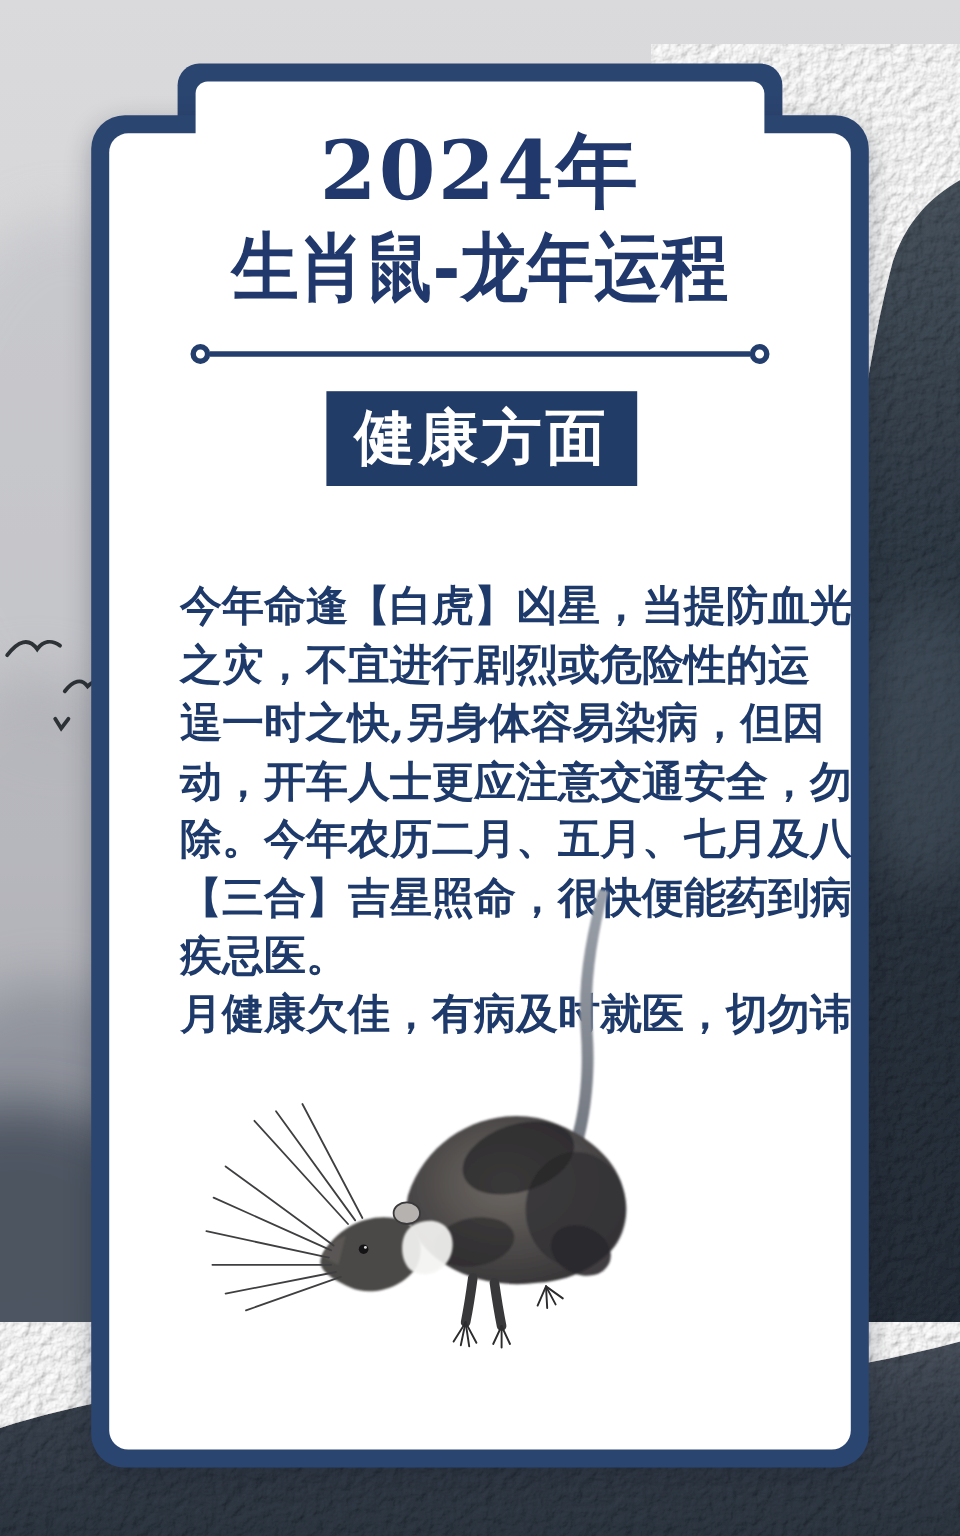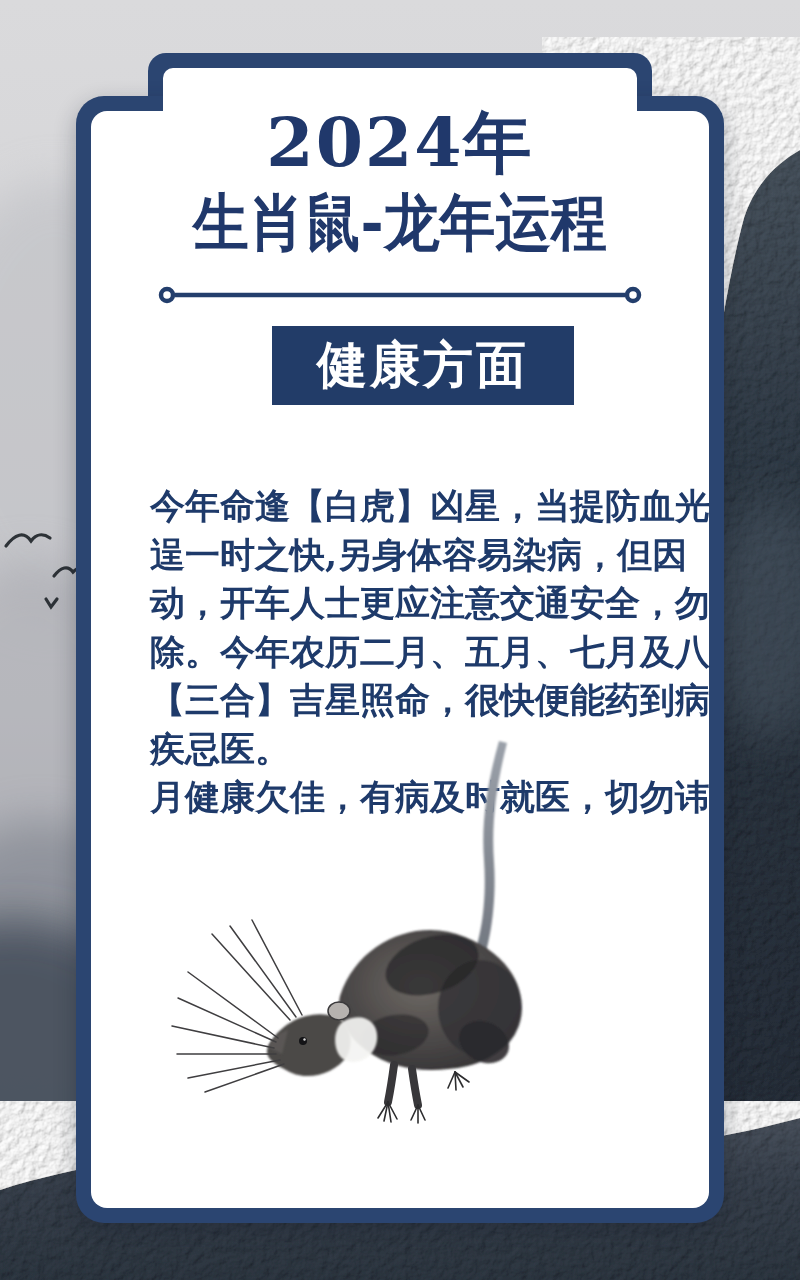--- a/index.html
+++ b/index.html
@@ -41,21 +41,21 @@
   }
   .title-main{
     position:absolute;left:0;top:181px;width:800px;
     text-align:center;font-size:62px;font-weight:bold;
     color:var(--title-navy,#20386b);margin:0;
     transform:scaleX(.9);transform-origin:center;
     white-space:nowrap;
   }
   .divider{position:absolute;left:150px;top:280px;width:500px;height:30px;}
   .section-box{
-    position:absolute;left:272px;top:326px;width:302px;height:79px;
+    position:absolute;left:272px;top:326px;width:259px;height:79px;
     background:var(--section-bg,#223c68);
     display:flex;align-items:center;justify-content:center;
   }
   .section-box span{
     color:var(--section-text,#ffffff);
     font-size:50px;font-weight:bold;letter-spacing:3px;
   }
   .body-text{
     position:absolute;left:150px;top:439px;width:512px;
     color:var(--body-text,#1e3a6a);
@@ -137,20 +137,21 @@
       <circle cx="483" cy="15" r="6" stroke-width="4.5"></circle>
     </g>
   </svg>
 
   <div class="section-box">
     <span>健康方面</span>
   </div>
 
   <div class="body-text">
     <div>今年命逢【白虎】凶星，当提防血光</div>
+    <div>之灾，不宜进行剧烈或危险性的运</div>
     <div>逞一时之快,另身体容易染病，但因</div>
     <div>动，开车人士更应注意交通安全，勿</div>
     <div>除。今年农历二月、五月、七月及八</div>
     <div>【三合】吉星照命，很快便能药到病</div>
     <div>疾忌医。</div>
     <div>月健康欠佳，有病及时就医，切勿讳</div>
   </div>
 
   <svg class="rat" viewBox="0 0 450 430" xmlns="http://www.w3.org/2000/svg">
     <defs>

